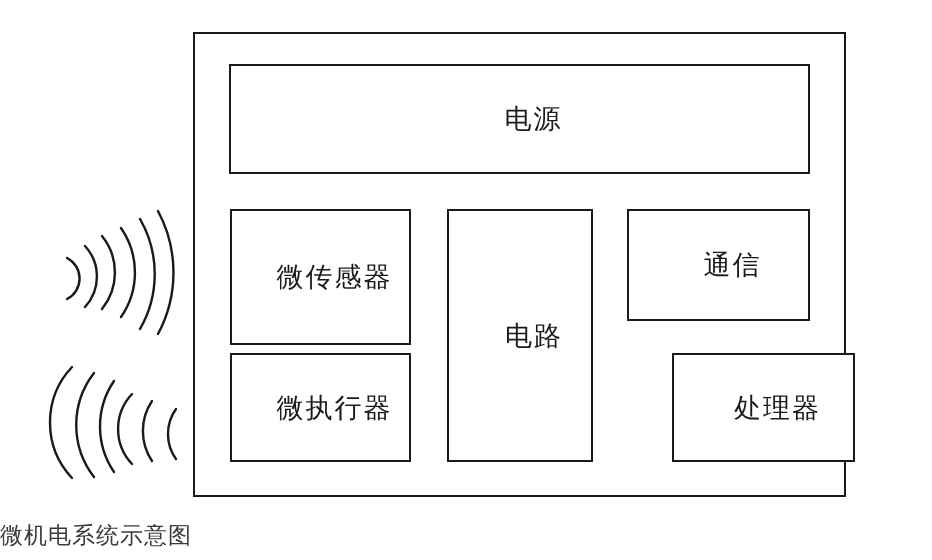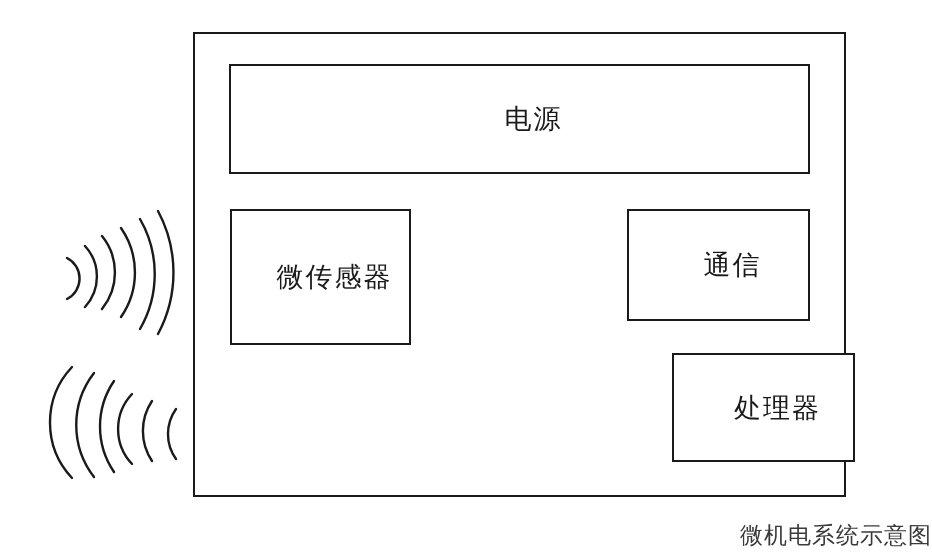--- a/index.html
+++ b/index.html
@@ -31,21 +31,21 @@
     white-space: nowrap;
   }
   .outer-box {
     border-width: 2px;
   }
   .caption {
     position: absolute;
     left: 0;
     right: 0;
     top: 520px;
-    text-align: right;
+    text-align: left;
     font-family: "Liberation Sans", sans-serif;
     font-size: 23px;
     color: #3a3a3a;
     letter-spacing: 1px;
   }
   .waves {
     position: absolute;
   }
   .waves path {
     fill: none;
@@ -62,21 +62,27 @@
   <div class="box outer-box" style="left:193px; top:32px; width:653px; height:465px;"></div>
 
   <div class="box block" style="left:229px; top:64px; width:581px; height:110px;">
     <span class="block-label">电源</span>
   </div>
 
   <div class="box block" style="left:230px; top:209px; width:181px; height:136px;">
     <span class="block-label">微传感器</span>
   </div>
 
+  <div class="box block" style="left:230px; top:353px; width:181px; height:109px;">
+    <span class="block-label">微执行器</span>
+  </div>
 
+  <div class="box block" style="left:447px; top:209px; width:146px; height:253px;">
+    <span class="block-label">电路</span>
+  </div>
 
   <div class="box block" style="left:627px; top:209px; width:183px; height:112px;text-align:center;">
     <span class="block-label">通信</span>
   </div>
 
   <div class="box block" style="left:627px; top:353px; width:183px; height:109px;margin-left:45px;">
     <span class="block-label">处理器</span>
   </div>
 
   <svg class="waves" style="left:58px; top:205px;" width="120" height="135" viewBox="0 0 120 135" aria-hidden="true">

